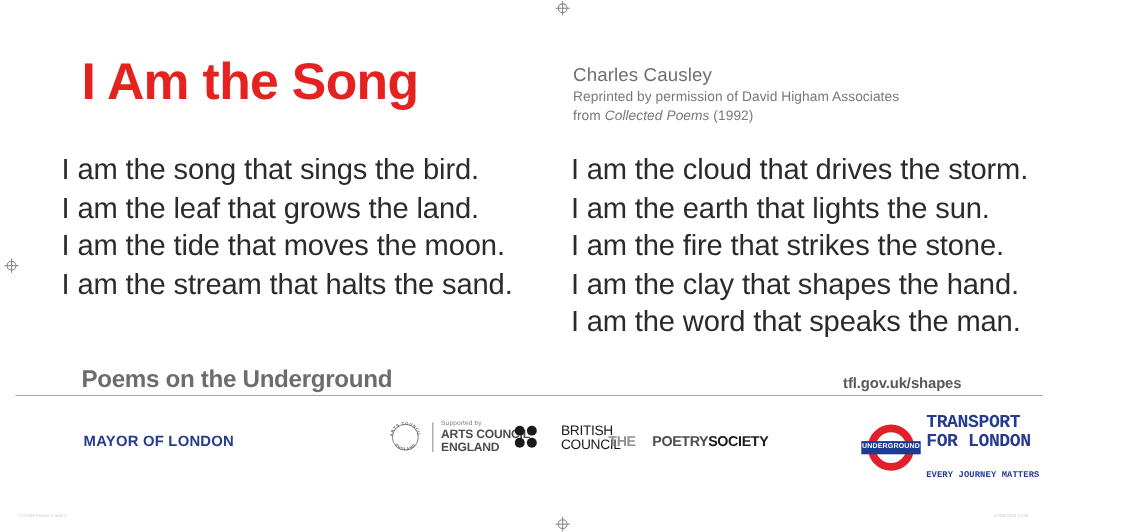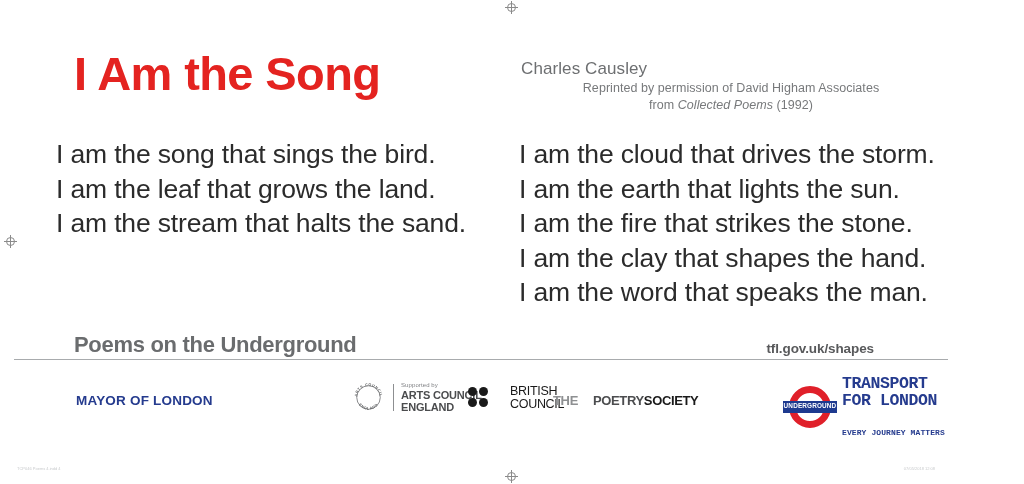--- a/index.html
+++ b/index.html
@@ -84,21 +84,20 @@
     line-height: 22px;
     color: #6d6f71;
     letter-spacing: 0.1px;
   }
   .credit-line {
     font-size: 12.5px;
     line-height: 17px;
     color: #77797b;
     letter-spacing: 0.05px;
     white-space: nowrap;
-    text-align: center;
   }
   .credit-line em {
     font-style: italic;
   }
 
   
   .stanza {
     position: absolute;
     color: #2b2b2b;
     font-size: 26.5px;
@@ -332,20 +331,21 @@
 
   <div class="credit">
     <div class="credit-author">Charles Causley</div>
     <div class="credit-line">Reprinted by permission of David Higham Associates</div>
     <div class="credit-line"><span>from</span> <em>Collected Poems</em> <span>(1992)</span></div>
   </div>
 
   <div class="stanza stanza-left">
     <div class="poem-line">I am the song that sings the bird.</div>
     <div class="poem-line">I am the leaf that grows the land.</div>
+    <div class="poem-line">I am the tide that moves the moon.</div>
     <div class="poem-line">I am the stream that halts the sand.</div>
   </div>
 
   <div class="stanza stanza-right">
     <div class="poem-line">I am the cloud that drives the storm.</div>
     <div class="poem-line">I am the earth that lights the sun.</div>
     <div class="poem-line">I am the fire that strikes the stone.</div>
     <div class="poem-line">I am the clay that shapes the hand.</div>
     <div class="poem-line">I am the word that speaks the man.</div>
   </div>

